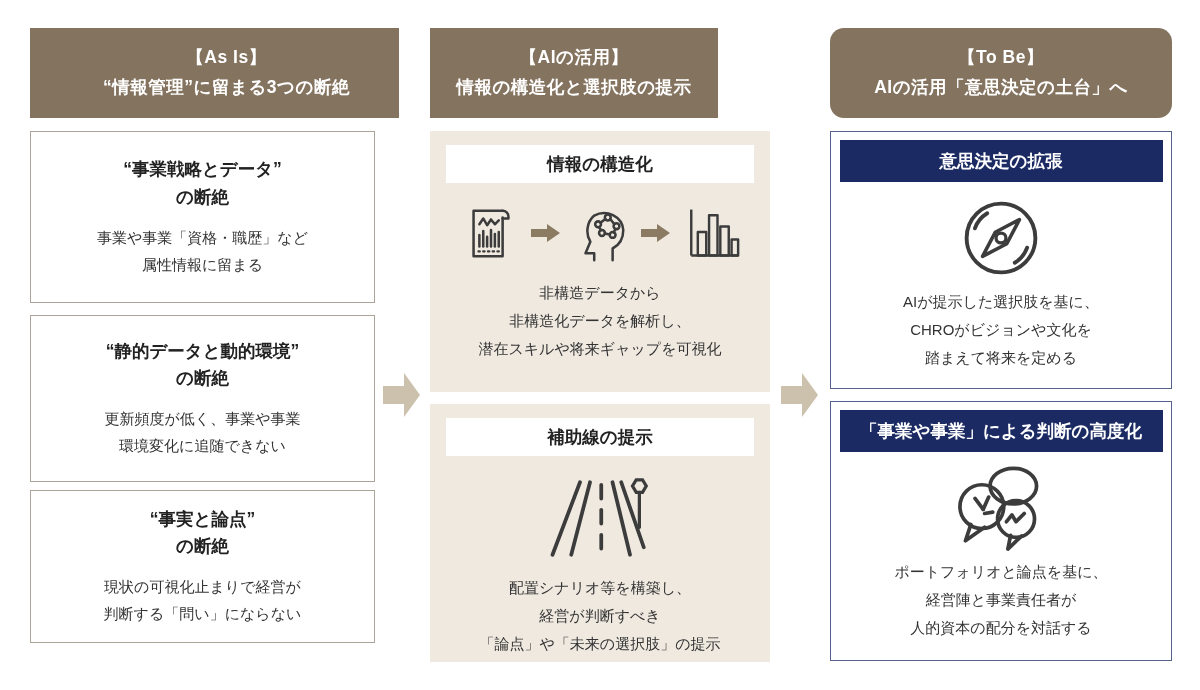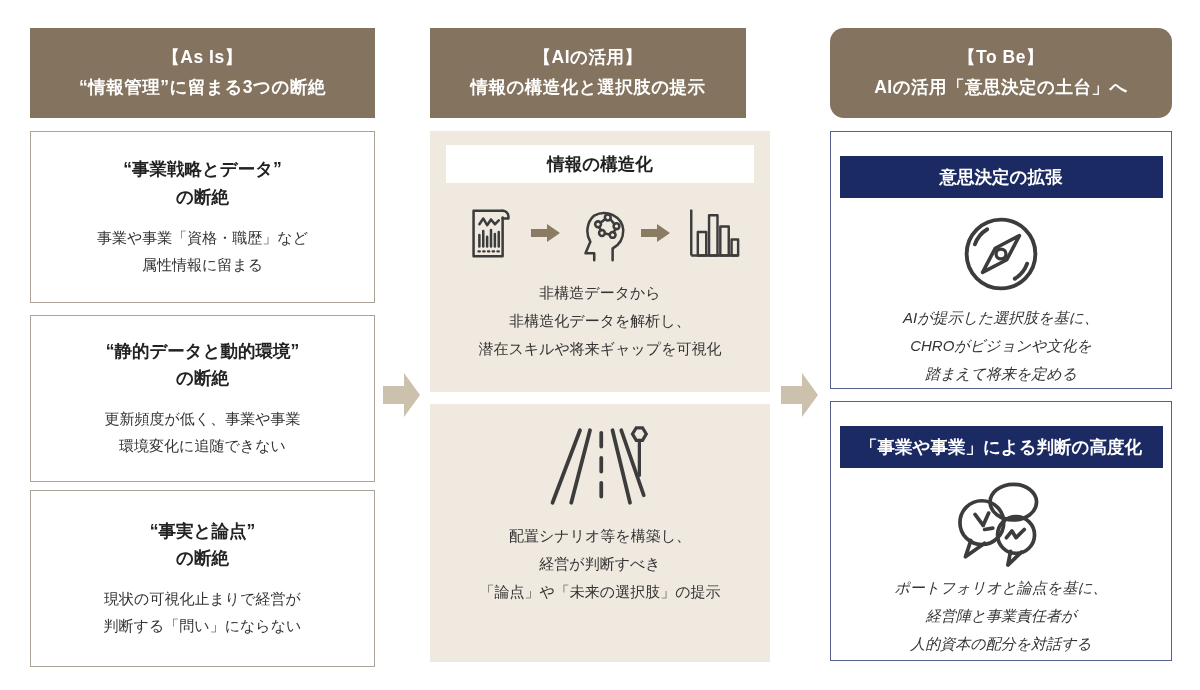--- a/index.html
+++ b/index.html
@@ -6,33 +6,33 @@
   .canvas{
     position:relative;width:1200px;height:690px;background:#ffffff;overflow:hidden;
     font-family:"Liberation Sans","DejaVu Sans",sans-serif;color:#333333;
   }
   
   .col-header{
     position:absolute;top:28px;height:90px;background:#84735F;color:#ffffff;
     display:flex;flex-direction:column;justify-content:center;align-items:center;
     font-weight:bold;font-size:17.5px;line-height:1.7;letter-spacing:.5px;text-align:center;
   }
-  .hdr-as-is{left:30px;width:345px;}
-  .hdr-ai{left:430px;width:316px;}
+  .hdr-as-is{left:30px;width:345px;padding-left:24px;}
+  .hdr-ai{left:430px;width:288px;}
   .hdr-to-be{left:830px;width:342px;border-radius:14px;}
 
   
   .white-box{
     position:absolute;left:30px;width:345px;background:#ffffff;border:1px solid #ACA498;
     box-sizing:border-box;display:flex;flex-direction:column;justify-content:center;align-items:center;
     gap:13px;text-align:center;
   }
   .wb-1{top:131px;height:172px;}
   .wb-2{top:315px;height:167px;}
-  .wb-3{top:490px;height:177px;}
+  .wb-3{top:490px;height:153px;}
   .box-title{font-weight:bold;font-size:17.5px;line-height:1.55;white-space:pre-line;color:#222;}
   .box-body{font-size:15px;line-height:1.8;white-space:pre-line;}
 
   
   .beige-panel{
     position:absolute;left:430px;width:340px;background:#EFE9E0;box-sizing:border-box;
     display:flex;flex-direction:column;align-items:center;
   }
   .bp-1{top:131px;height:261px;}
   .bp-2{top:404px;height:258px;}
@@ -46,25 +46,25 @@
   .road-wrap{margin-top:14px;height:92px;display:flex;align-items:center;justify-content:center;}
 
   
   .navy-box{
     position:absolute;left:830px;width:342px;background:#ffffff;border:1.5px solid #55618C;
     box-sizing:border-box;display:flex;flex-direction:column;align-items:center;
   }
   .nb-1{top:131px;height:258px;}
   .nb-2{top:401px;height:260px;}
   .navy-bar{
-    margin-top:24px;width:323px;height:42px;background:#1B2A63;color:#ffffff;
+    margin-top:8px;width:323px;height:42px;background:#1B2A63;color:#ffffff;
     display:flex;justify-content:center;align-items:center;font-weight:bold;font-size:17.5px;
   }
   .nb-icon-wrap{margin-top:8px;height:96px;display:flex;align-items:center;justify-content:center;}
-  .nb-body{font-size:15px;line-height:1.85;text-align:center;white-space:pre-line;margin-top:2px;font-style:italic;}
+  .nb-body{font-size:15px;line-height:1.85;text-align:center;white-space:pre-line;margin-top:2px;}
 
   
   .big-arrow{position:absolute;top:372px;width:38px;height:46px;}
   .ba-1{left:383px;}
   .ba-2{left:781px;}
 
   svg{display:block;}
 </style>
 </head>
 <body>
@@ -151,20 +151,21 @@
         <rect x="43" y="25" width="9" height="31"></rect>
         <rect x="55" y="39" width="7" height="17"></rect>
       </svg>
     </div>
     <div class="panel-body">非構造データから
 非構造化データを解析し、
 潜在スキルや将来ギャップを可視化</div>
   </div>
 
   <div class="beige-panel bp-2">
+    <div class="band">補助線の提示</div>
     <div class="road-wrap">
 
       <svg width="110" height="88" viewBox="0 0 88 70" fill="none" stroke="#3C3C3C" stroke-width="3" stroke-linecap="round">
         <line x1="6" y1="66" x2="28" y2="8"></line>
         <line x1="21" y1="66" x2="36" y2="8"></line>
         <line x1="45" y1="10" x2="45" y2="66" stroke-dasharray="11 9"></line>
         <line x1="54" y1="8" x2="68" y2="66"></line>
         <line x1="61" y1="8" x2="79" y2="60"></line>
         <path d="M73 6 l5 0 l3 5 l-3 5 l-5 0 l-3 -5 z" stroke-width="2.6"></path>
         <line x1="75.5" y1="16" x2="75.5" y2="44" stroke-width="2.6"></line>

